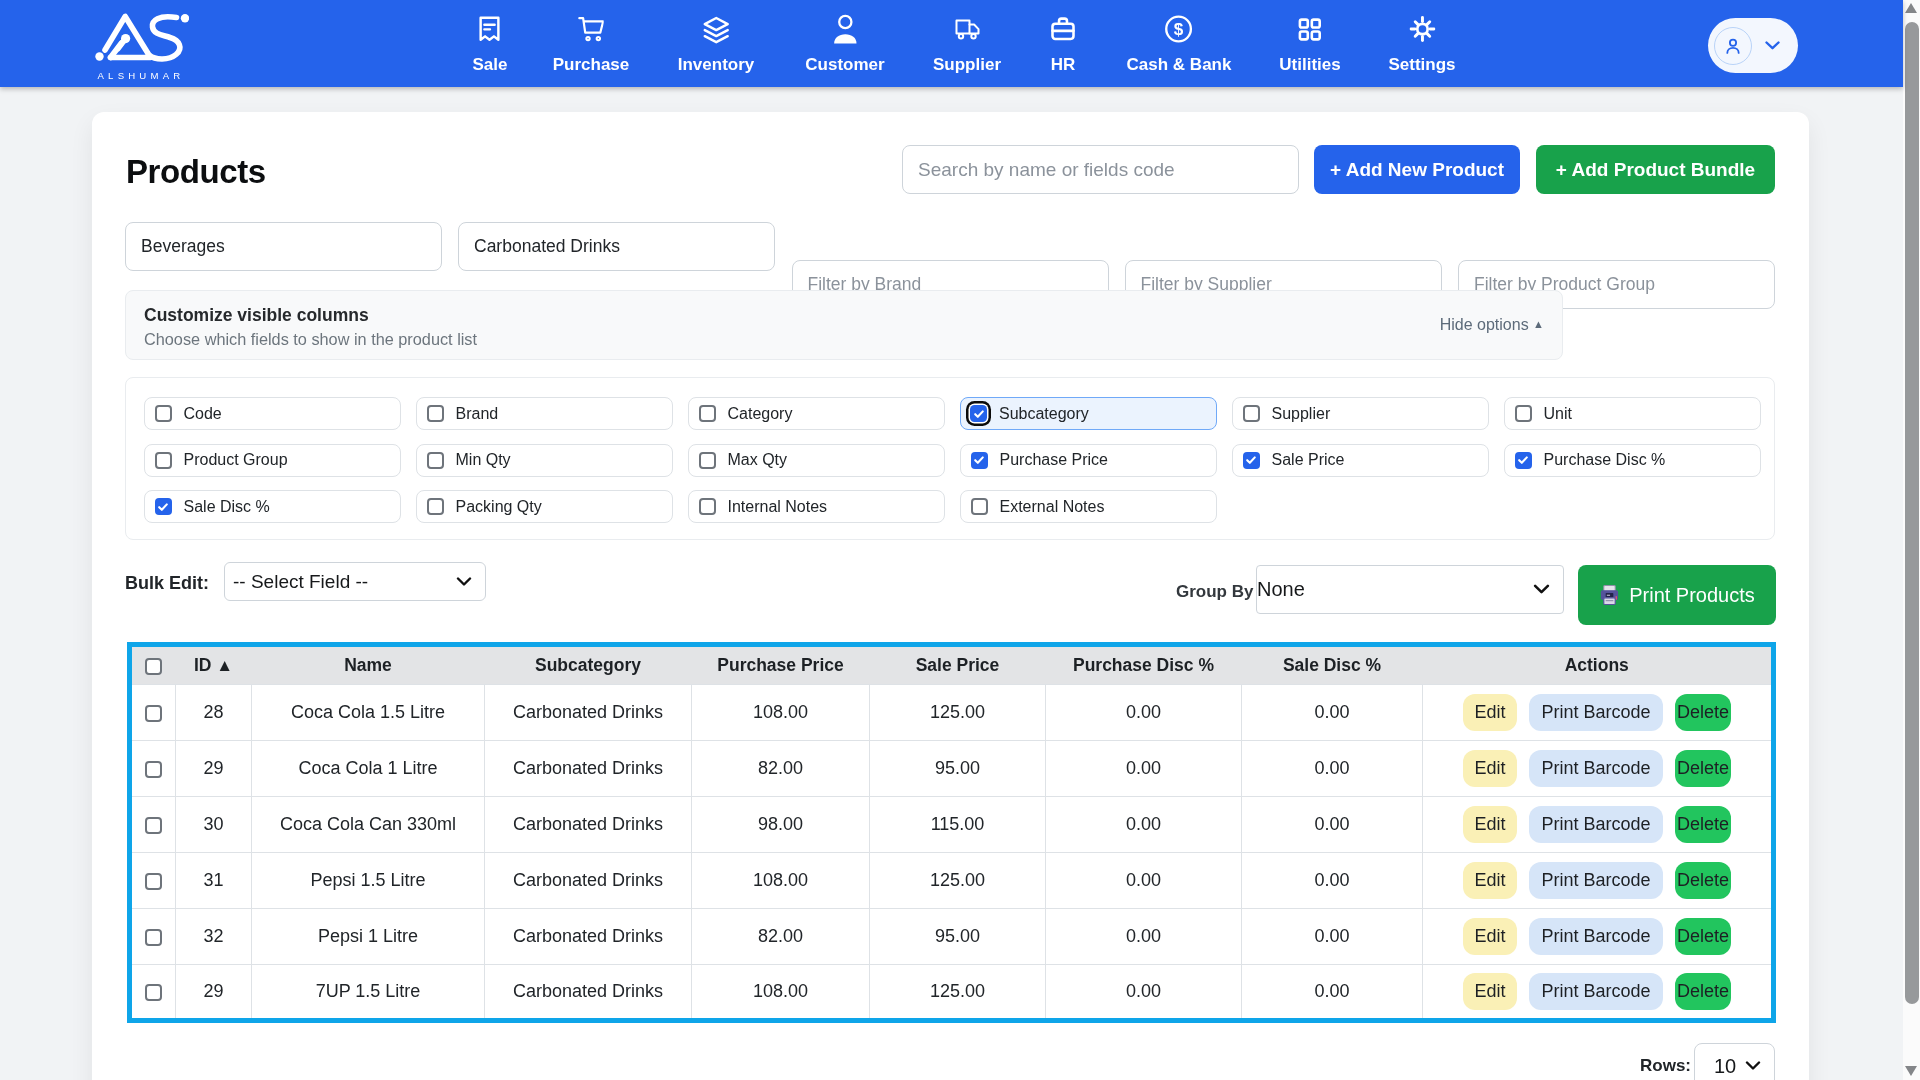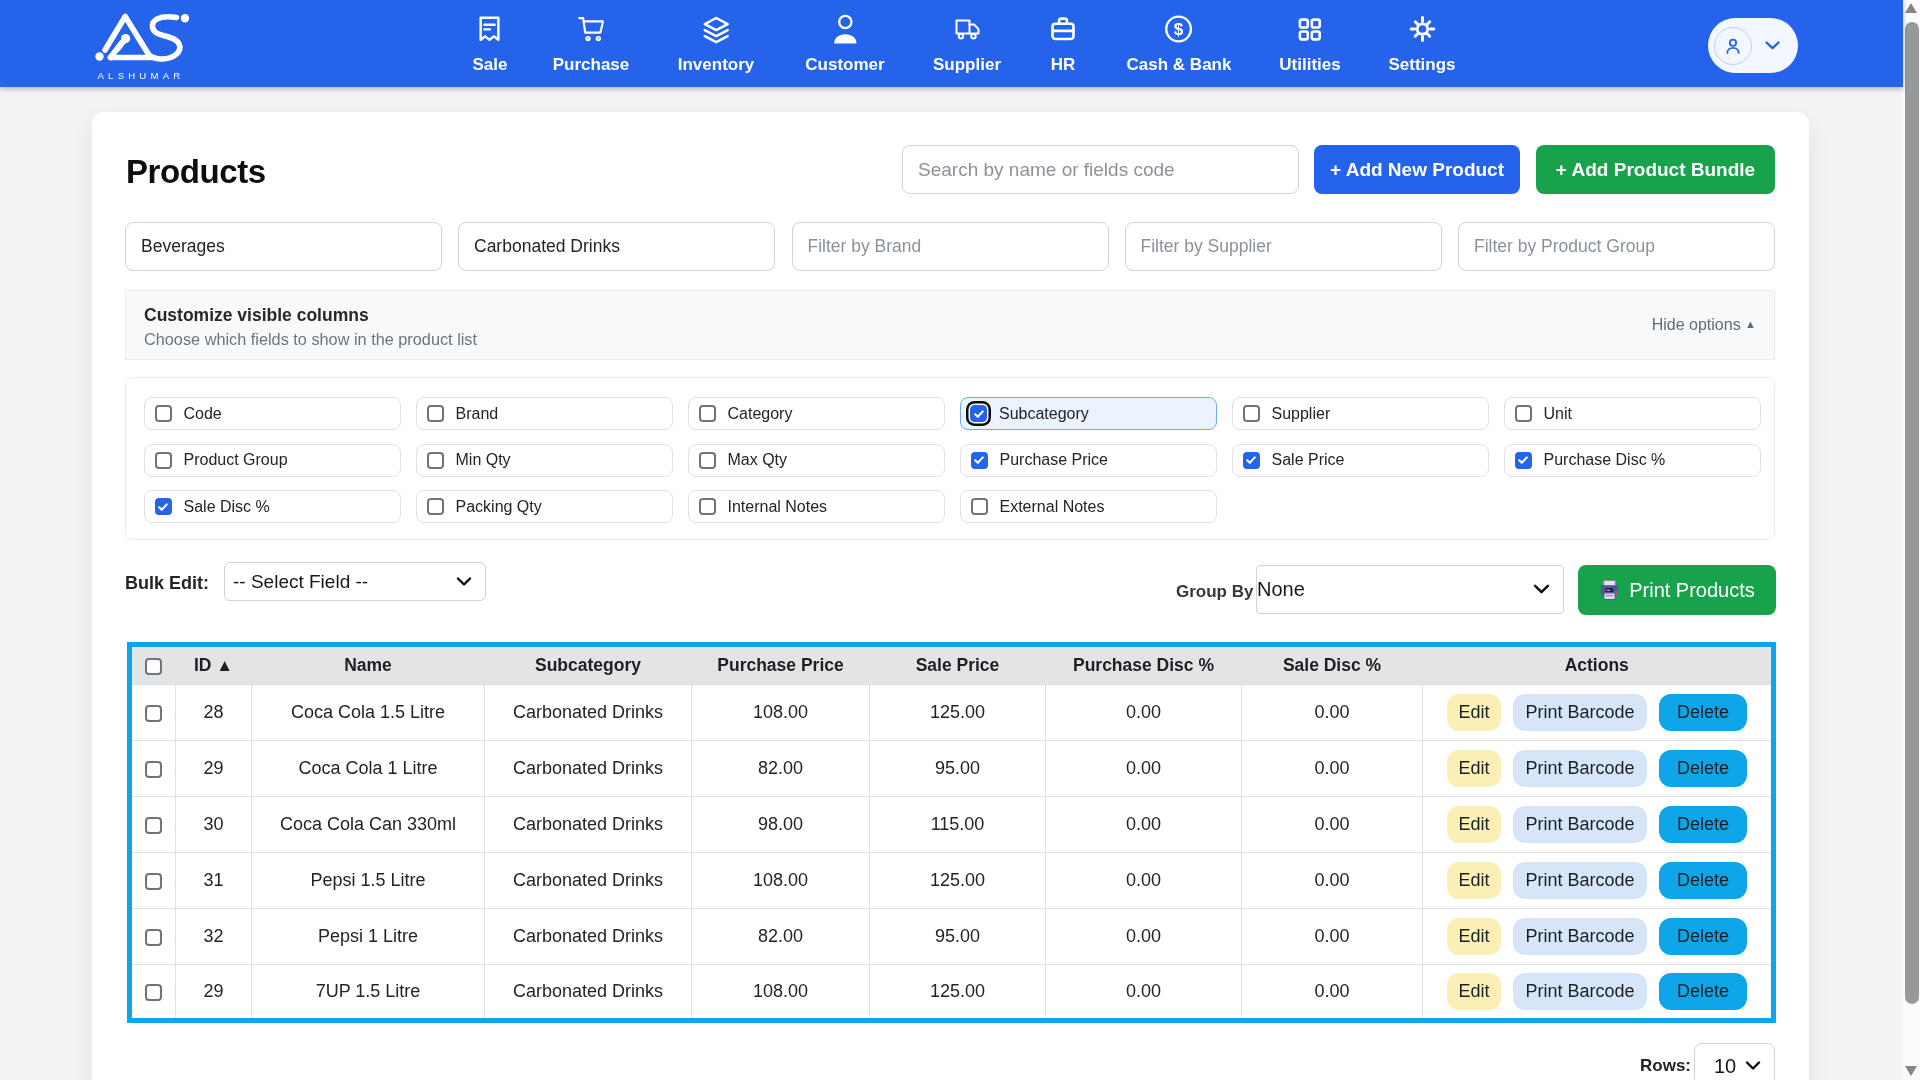--- a/index.html
+++ b/index.html
@@ -17,61 +17,61 @@
 
 #pill { position:absolute; left:1708px; top:18px; width:90px; height:55px; border-radius:28px; background:#f3f7fe; display:flex; align-items:center; }
 #pill .circ { width:38px; height:38px; border-radius:50%; border:1px solid #b9d3f8; margin-left:6px; display:flex; align-items:center; justify-content:center; }
 
 
 #card { position:absolute; left:92px; top:112px; width:1717px; height:1000px; background:#fff; border-radius:12px; box-shadow:0 10px 24px rgba(0,0,0,.07); }
 
 h1 { position:absolute; left:126px; top:153px; font-size:33px; font-weight:bold; color:#0c0e10; letter-spacing:-.4px; }
 
 .inp { position:absolute; height:49px; border:1px solid #ced4da; border-radius:8px; background:#fff; font-size:17.5px; color:#212529; padding-left:15px; display:flex; align-items:center; }
-.inp.ph { color:#8b929b; }
+.inp.ph { color:#8b929b;margin-top:38px; }
 #search { left:902px; top:145px; width:397px; font-size:19px; color:#8b929b; }
 
 .btn { position:absolute; border-radius:8px; color:#fff; font-weight:bold; display:flex; align-items:center; justify-content:center; }
 #addnew { left:1314px; top:145px; width:206px; height:49px; background:#2563eb; font-size:19px; }
 #addbundle { left:1536px; top:145px; width:239px; height:49px; background:#18a24b; font-size:19px; }
 
 
-#cust { position:absolute; left:125px; top:290px; width:1650px; height:70px; background:#f8f9fa; border:1px solid #e9ecef; border-radius:0; }
+#cust { position:absolute; left:125px; top:290px; width:1438px; height:70px; background:#f8f9fa; border:1px solid #e9ecef; border-radius:8px; }
 #cust .t1 { position:absolute; left:18px; top:14px; font-size:17.5px; font-weight:bold; color:#26292c; }
 #cust .t2 { position:absolute; left:18px; top:39px; font-size:16.3px; color:#6c757d; }
 #cust .hide { position:absolute; right:18px; top:25px; font-size:16px; color:#5d6b7a; }
 
 
 #grid { position:absolute; left:125px; top:377px; width:1650px; height:163px; background:#fff; border:1px solid #e9ecef; border-radius:8px; }
 .opt { position:absolute; width:257px; height:33px; border:1px solid #dee2e6; border-radius:8px; background:#fff; display:flex; align-items:center; padding-left:9.5px; font-size:16px; color:#212529; }
 .opt.focus { background:#ebf3fe; border:1.5px solid #70a9f8; padding-left:9px; }
 .cb { width:17px; height:17px; border:2px solid #6e747b; border-radius:4px; background:#fff; margin-right:12px; flex:none; }
 .cbc { width:17px; height:17px; border-radius:4px; background:#2563eb; margin-right:12px; flex:none; display:flex; align-items:center; justify-content:center; }
 .cbc.ring { box-shadow:0 0 0 1.5px #fff, 0 0 0 4px #0b0b0b; border-radius:4.5px; }
 
 
 #bulk-label { position:absolute; left:125px; top:573px; font-size:18px; font-weight:bold; color:#212529; }
 .sel { position:absolute; background:#fff; border:1px solid #ced4da; display:flex; align-items:center; color:#16181a; }
 #sel-field { left:224px; top:562px; width:262px; height:39px; border-radius:6px; font-size:19px; padding-left:8px; }
 #groupby { position:absolute; left:1176px; top:582px; font-size:17px; font-weight:bold; color:#33383d; }
 #sel-none { left:1256px; top:565px; width:308px; height:49px; border-radius:4px; font-size:20px; }
-#printbtn { left:1578px; top:565px; width:198px; height:50px; background:#18a24b; font-size:20px; font-weight:normal; gap:9px; }
+#printbtn { left:1578px; top:565px; width:198px; height:60px; background:#18a24b; font-size:20px; font-weight:normal; gap:9px; }
 .chev { position:absolute; right:13px; }
 
 
 #tbl { position:absolute; left:127px; top:642px; border-collapse:collapse; table-layout:fixed; }
 #tbl th { background:#e3e4e6; height:40px; font-size:17.5px; font-weight:bold; color:#1d2125; text-align:center; border:0; }
 #tbl td { height:56px; font-size:18px; color:#212529; text-align:center; border:1px solid #dee2e6; background:#fff; }
 #tbl { border:5px solid #0ea5e9;padding-left:16px; }
 #tbl thead tr { border-bottom:1px solid #c4c8cc; }
 .rowbtns { display:flex; justify-content:center; gap:12px; }
 .abtn { height:37px; border-radius:12px; display:flex; align-items:center; justify-content:center; font-size:18px; color:#1d2024; }
 .b-edit { width:54px; background:#faf0b6; }
 .b-print { width:134px; background:#d6e5f8; }
-.b-del { width:88px; background:#0ea5e9; }
+.b-del { width:56px; background:#22c55e; }
 
 #rows-label { position:absolute; left:1640px; top:1056px; font-size:17px; font-weight:bold; color:#212529; }
 #rows-sel { left:1694px; top:1043px; width:81px; height:46px; border-radius:8px; font-size:20px; padding-left:19px; }
 
 
 #sbar { position:absolute; left:1903px; top:0; width:17px; height:1080px; background:#fbfbfb; }
 .hcb { display:inline-block; width:17px; height:17px; border:2px solid #6e747b; border-radius:4px; background:#fff; vertical-align:middle; }
 #sthumb { position:absolute; left:1904.5px; top:22px; width:14px; height:982px; border-radius:7px; background:#97999b; }
 .sarrow { position:absolute; left:1905px; width:0; height:0; }
 </style>

